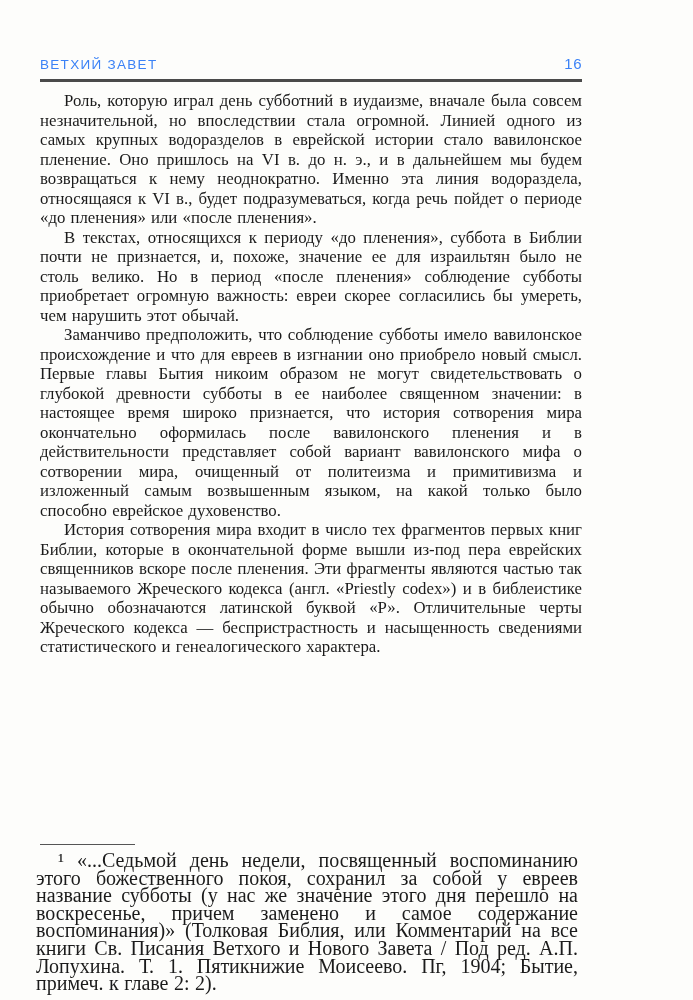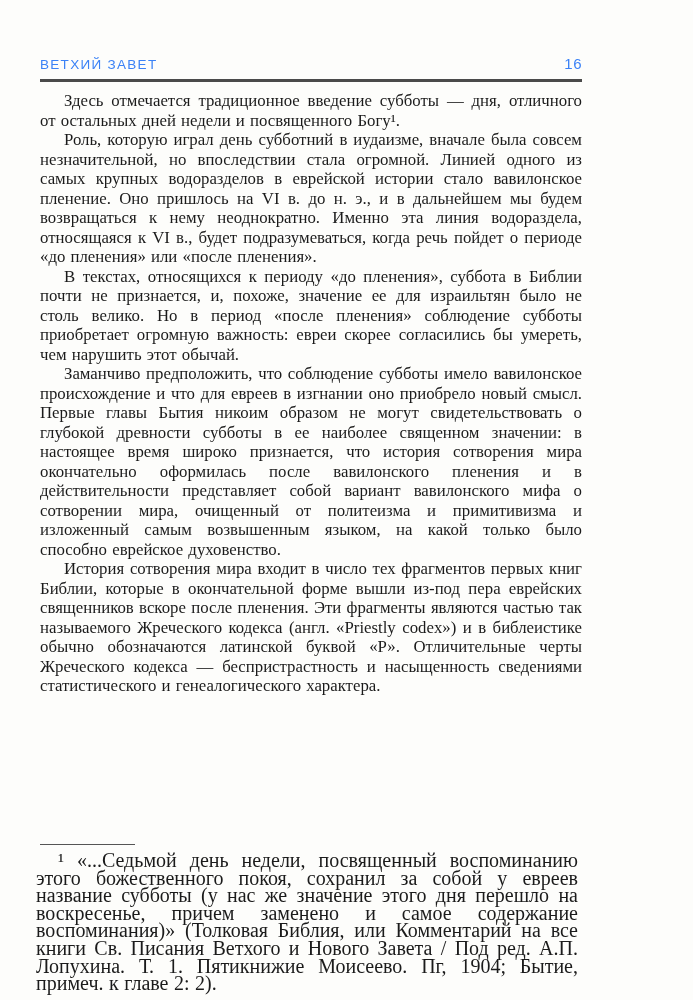--- a/index.html
+++ b/index.html
@@ -89,21 +89,20 @@
 
 <div class="page">
 
   <div class="header">
     <span class="running-title">ВЕТХИЙ ЗАВЕТ</span>
     <span class="page-number">16</span>
   </div>
   <div class="header-rule"></div>
 
   <div class="body-text">
-    <p>Здесь отмечается традиционное введение субботы — дня, отличного от остальных дней недели и посвященного Богу¹.</p>
     <p>Роль, которую играл день субботний в иудаизме, вначале была совсем незначительной, но впоследствии стала огромной. Линией одного из самых крупных водоразделов в еврейской истории стало вавилонское пленение. Оно пришлось на VI в. до н. э., и в дальнейшем мы будем возвращаться к нему неоднократно. Именно эта линия водораздела, относящаяся к VI в., будет подразумеваться, когда речь пойдет о периоде «до пленения» или «после пленения».</p>
     <p>В текстах, относящихся к периоду «до пленения», суббота в Библии почти не признается, и, похоже, значение ее для израильтян было не столь велико. Но в период «после пленения» соблюдение субботы приобретает огромную важность: евреи скорее согласились бы умереть, чем нарушить этот обычай.</p>
     <p>Заманчиво предположить, что соблюдение субботы имело вавилонское происхождение и что для евреев в изгнании оно приобрело новый смысл. Первые главы Бытия никоим образом не могут свидетельствовать о глубокой древности субботы в ее наиболее священном значении: в настоящее время широко признается, что история сотворения мира окончательно оформилась после вавилонского пленения и в действительности представляет собой вариант вавилонского мифа о сотворении мира, очищенный от политеизма и примитивизма и изложенный самым возвышенным языком, на какой только было способно еврейское духовенство.</p>
     <p>История сотворения мира входит в число тех фрагментов первых книг Библии, которые в окончательной форме вышли из-под пера еврейских священников вскоре после пленения. Эти фрагменты являются частью так называемого Жреческого кодекса (англ. «Priestly codex») и в библеистике обычно обозначаются латинской буквой «Р». Отличительные черты Жреческого кодекса — беспристрастность и насыщенность сведениями статистического и генеалогического характера.</p>
   </div>
 
   <div class="footnote-rule"></div>
 
   <div class="footnote">
     <p>¹ «...Седьмой день недели, посвященный воспоминанию этого божественного покоя, сохранил за собой у евреев название субботы (у нас же значение этого дня перешло на воскресенье, причем заменено и самое содержание воспоминания)» (Толковая Библия, или Комментарий на все книги Св. Писания Ветхого и Нового Завета / Под ред. А.П. Лопухина. Т. 1. Пятикнижие Моисеево. Пг, 1904; Бытие, примеч. к главе 2: 2).</p>

